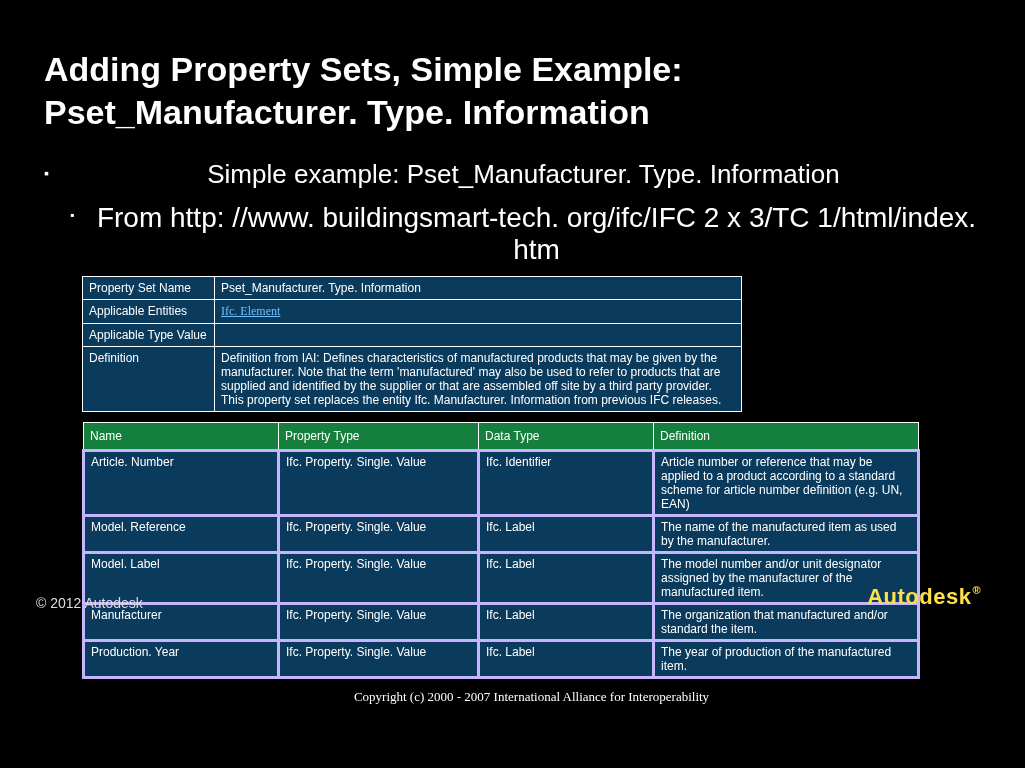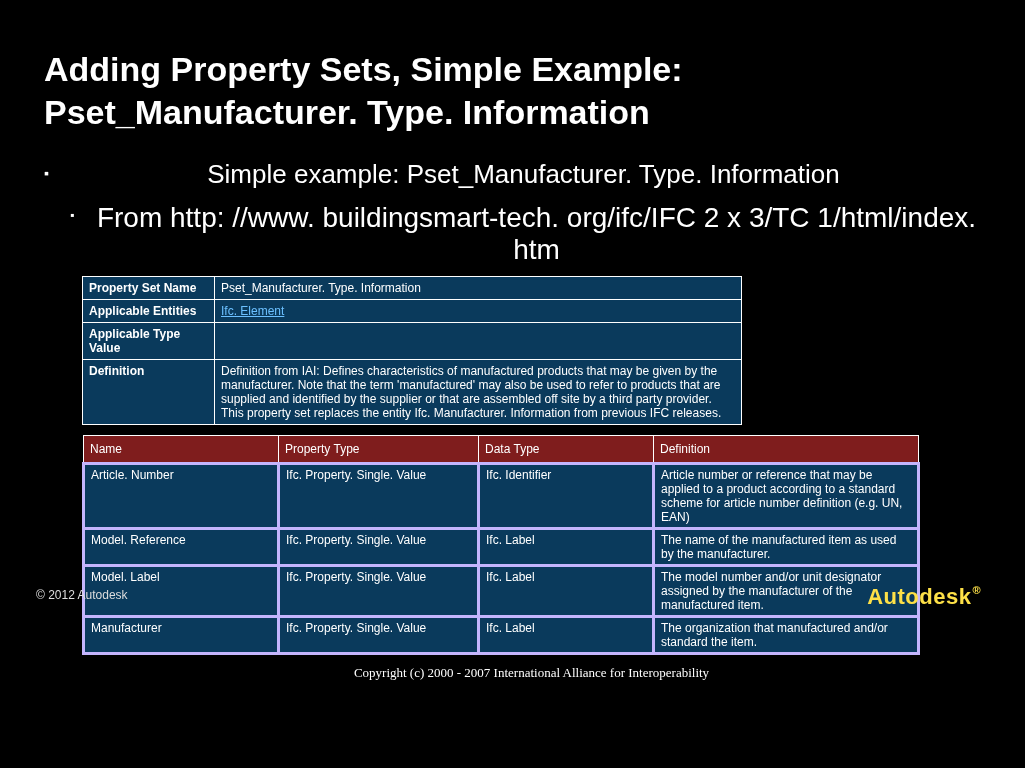--- a/index.html
+++ b/index.html
@@ -75,32 +75,33 @@
     margin-bottom: 10px;
   }
   table.meta td {
     border: 1px solid #fff;
     background: #0a3a5c;
     padding: 4px 6px;
     vertical-align: top;
   }
   table.meta td.label {
     width: 132px;
-    font-weight: 700;
+    font-weight: 400;
   }
   a.link {
     color: #6cc0ff;
     text-decoration: underline;
+    font-family: Liberation Serif, serif;
   }
   table.props {
     width: 838px;
   }
   table.props th {
     border: 1px solid #fff;
-    background: #7f1d1d;
+    background: #15803d;
     padding: 6px 6px;
     text-align: left;
     font-weight: 400;
     font-size: 12px;
   }
   table.props td {
     border: 3px solid #c4b5fd;
     background: #0a3a5c;
     padding: 3px 6px;
     vertical-align: top;
@@ -113,22 +114,22 @@
   .copyright-iai {
     text-align: center;
     font-size: 13px;
     font-family: "Times New Roman", Times, serif;
     margin-top: 10px;
     color: #fff;
   }
   .footer-left {
     position: absolute;
     left: 36px;
-    bottom: 30px;
-    font-size: 12px;
+    bottom: 21px;
+    font-size: 14px;
     color: #ddd;
   }
   .logo {
     position: absolute;
     right: 44px;
     bottom: 22px;
     font-size: 22px;
     font-weight: 700;
     color: #fde047;
     letter-spacing: 0.5px;
@@ -213,20 +214,26 @@
             <td>Ifc. Property. Single. Value</td>
             <td>Ifc. Label</td>
             <td>The model number and/or unit designator assigned by the manufacturer of the manufactured item.</td>
           </tr>
           <tr>
             <td>Manufacturer</td>
             <td>Ifc. Property. Single. Value</td>
             <td>Ifc. Label</td>
             <td>The organization that manufactured and/or standard the item.</td>
           </tr>
+          <tr>
+            <td>Production. Year</td>
+            <td>Ifc. Property. Single. Value</td>
+            <td>Ifc. Label</td>
+            <td>The year of production of the manufactured item.</td>
+          </tr>
         </tbody>
     </table>
 
     <div class="copyright-iai">Copyright (c) 2000 - 2007 International Alliance for Interoperability</div>
   </div>
 
   <div class="footer-left">© 2012 Autodesk</div>
 
   <div class="logo">
     <span>Autodesk</span><span class="reg">®</span>

